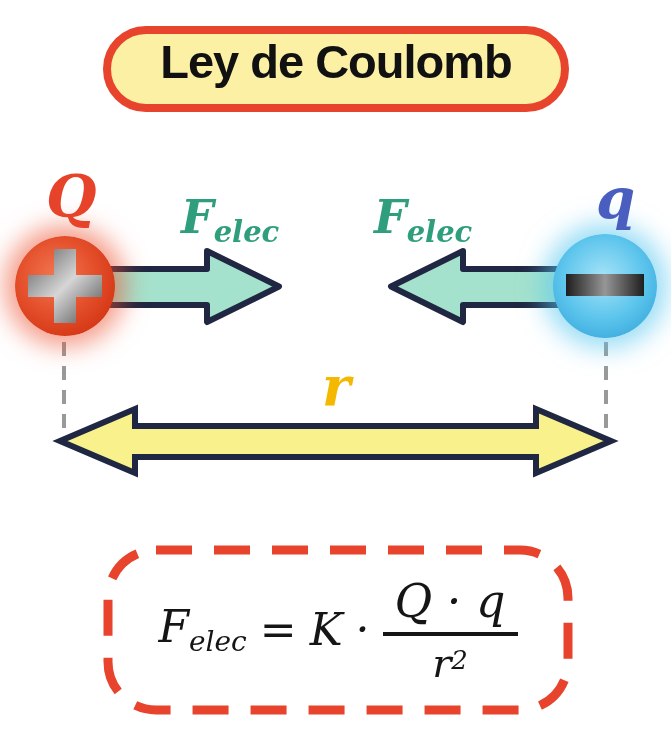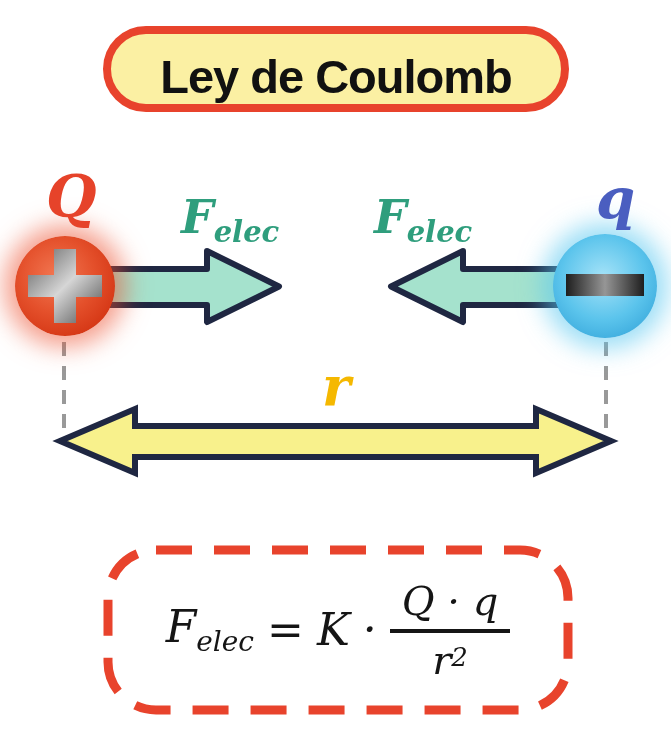--- a/index.html
+++ b/index.html
@@ -20,21 +20,21 @@
 
   
   .title-box {
     position: absolute;
     left: 103px; top: 26px;
     width: 466px; height: 86px;
     background: #FBF0A3;
     border: 8px solid #E8432C;
     border-radius: 44px;
     display: flex;
-    align-items: flex-end;
+    align-items: flex-start;
     justify-content: center;
     z-index: 3;
   }
   .title-text {
     font-family: "Liberation Sans", sans-serif;
     font-weight: 700;
     font-size: 47px;
     color: #111111;
     letter-spacing: -1px;
   }
@@ -97,21 +97,21 @@
     font-size: 44px;
     line-height: 1;
   }
   .formula-row .sub { font-size: 28px; vertical-align: -9px; }
   .frac {
     display: inline-flex;
     flex-direction: column;
     align-items: center;
   }
   .frac .num {
-    font-size: 40px;
+    font-size: 46px;
     padding: 0 12px 8px;
     border-bottom: 4px solid #151515;
     line-height: 1;
   }
   .frac .den {
     font-size: 40px;
     padding-top: 7px;
     line-height: 1;
   }
   .frac .den sup { font-size: 26px; vertical-align: 8px; }

